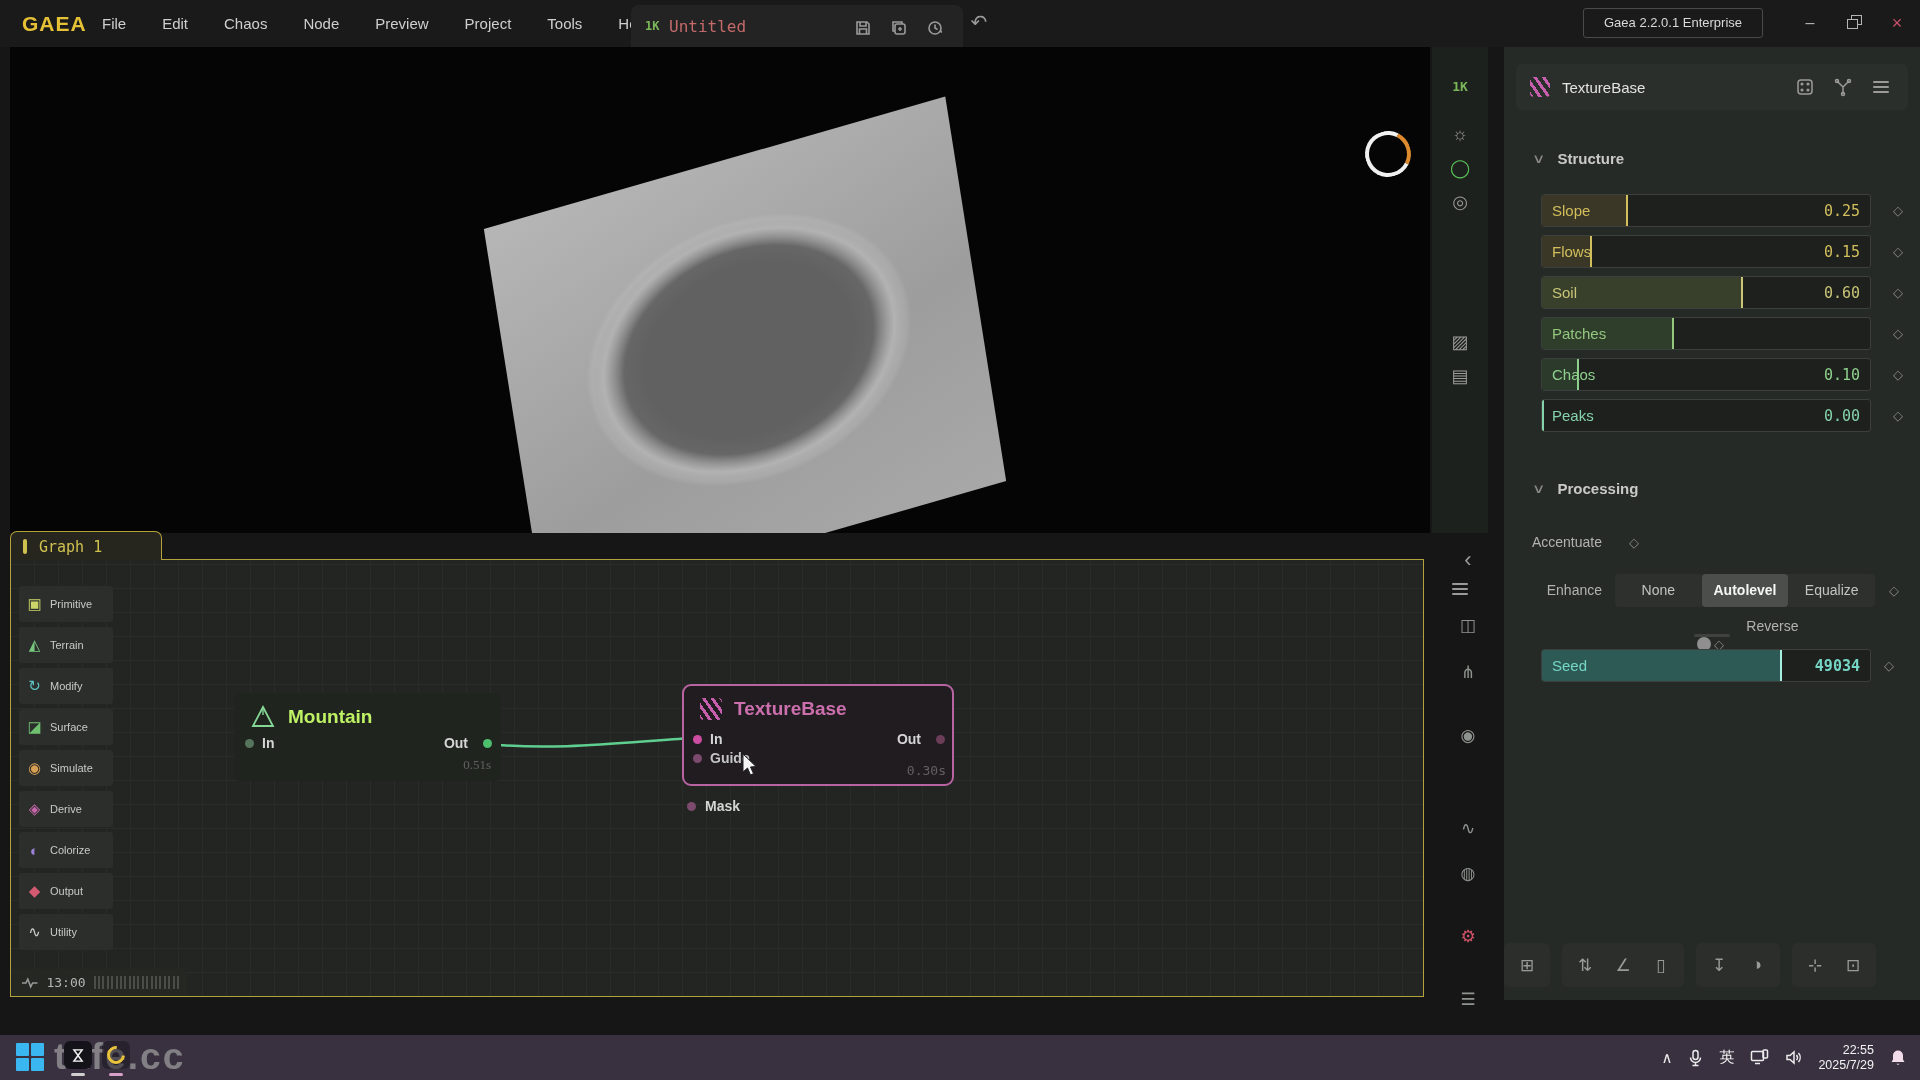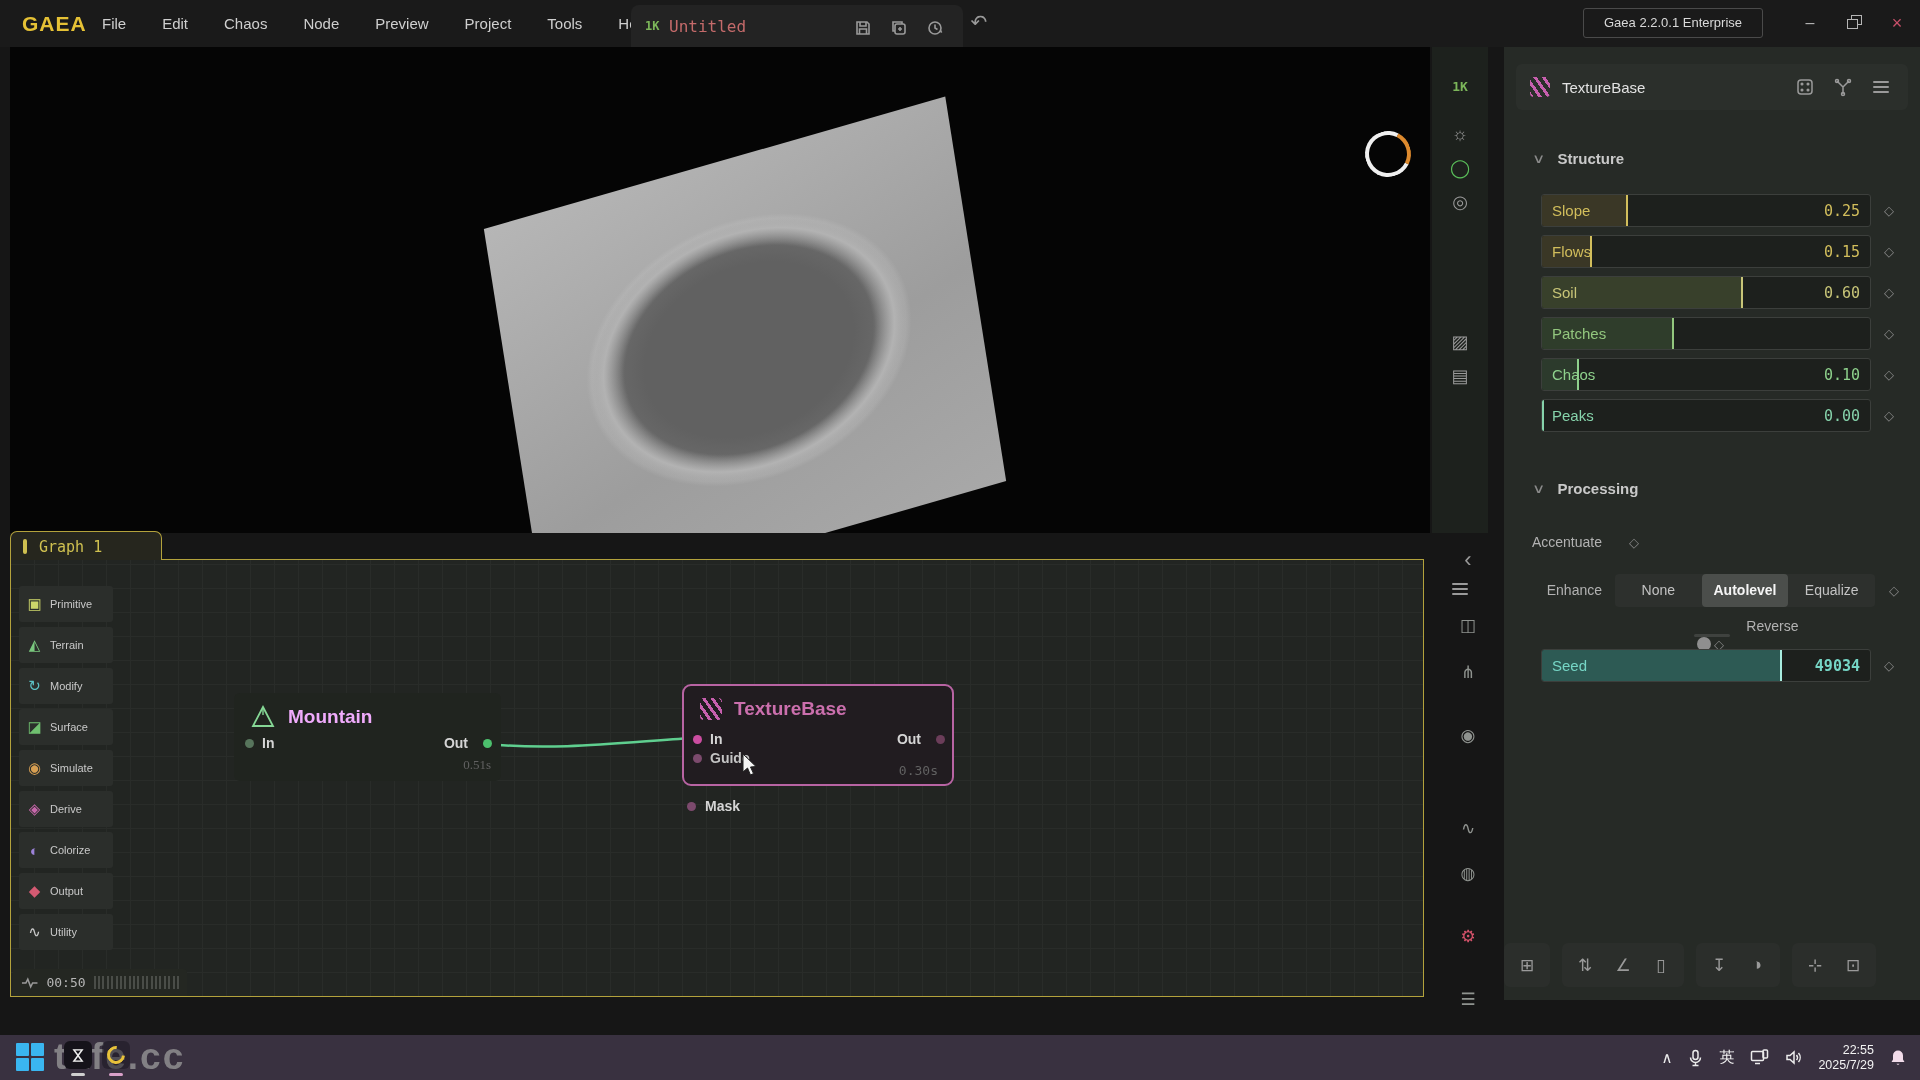--- a/index.html
+++ b/index.html
@@ -98,21 +98,21 @@
     display:flex; align-items:center; padding:0 14px; gap:12px; }
   #phead .title { font-size:15px; color:#e2e2e2; flex:0 0 auto; }
   #phead .spacer { flex:1; }
   .phicon { width:26px; height:26px; display:flex; align-items:center; justify-content:center; }
   .phicon svg { stroke:#9a9a9a; fill:none; stroke-width:1.5; }
   .sec-head { display:flex; align-items:center; gap:14px; }
   .sec-chev { color:#8a8a8a; font-size:13px; transform:scaleX(1.4); }
   .sec-title { font-size:15px; color:#c9c9c9; font-weight:bold; }
   #sec-structure { left:30px; top:103px; }
   #sliders { left:37px; top:143px; display:flex; flex-direction:column; }
-  .srow { height:41px; display:flex; align-items:center; gap:13px; }
+  .srow { height:41px; display:flex; align-items:center; gap:22px; }
   .track { position:relative; width:330px; height:33px; background:#1d201d; border:1px solid #3c3f3c; border-radius:3px; overflow:hidden; }
   .fill { position:absolute; left:0; top:0; bottom:0; }
   .hline { position:absolute; top:0; bottom:0; width:2px; }
   .slabel { position:absolute; left:10px; top:7px; font-size:15px; }
   .sval { position:absolute; right:10px; top:7px; font-size:15px; }
   .diamond { color:#8a8a8a; font-size:13px; }
   #sec-processing { left:30px; top:433px; }
   .prow { position:absolute; left:6px; width:404px; height:34px; display:flex; align-items:center; }
   .prow .plabel { width:92px; text-align:right; font-size:14px; color:#b2b2b2; margin-right:13px; }
   .segctl { width:260px; height:33px; background:#2d302d; border-radius:4px; display:flex; }
@@ -276,57 +276,57 @@
     <svg class="abs" width="1414" height="438" style="left:0;top:0;pointer-events:none;">
       <path d="M477,184 C545,191 615,182 681,178" stroke="#5fcf8f" stroke-width="2.5" fill="none"></path>
     </svg>
 
     <div id="node-mountain" class="gnode abs">
       <div class="node-head abs">
         <svg width="26" height="24" viewBox="0 0 26 24">
           <path d="M13 2 L23 21 H3 Z" stroke="#85d795" stroke-width="1.8" fill="none"></path>
           <path d="M13 2 L13 10" stroke="#85d795" stroke-width="1.4"></path>
         </svg>
-        <span class="node-title" style="color:#f0abfc;">Mountain</span>
+        <span class="node-title" style="color:#bef264;">Mountain</span>
       </div>
       <span class="port-dot abs" style="left:11px;top:46px;background:#57755c;"></span>
       <span class="port-label abs" style="left:28px;top:42px;">In</span>
       <span class="port-label abs" style="right:33px;top:42px;">Out</span>
       <span class="port-dot abs" style="right:9px;top:46px;background:#4cc06d;"></span>
       <span class="node-time abs mono" style="right:10px;bottom:8px;font-family:Liberation Serif, serif;">0.51s</span>
     </div>
 
     <div id="node-texturebase" class="gnode abs">
       <div class="node-head abs">
         <span class="stripes"></span>
         <span class="node-title" style="color:#cb6fad;">TextureBase</span>
       </div>
       <span class="port-dot abs" style="left:9px;top:49px;background:#cc4da1;"></span>
       <span class="port-label abs" style="left:26px;top:45px;">In</span>
       <span class="port-dot abs" style="left:9px;top:68px;background:#7c4a6d;"></span>
       <span class="port-label abs" style="left:26px;top:64px;color:#c4c4c4;">Guide</span>
       <span class="port-label abs" style="right:31px;top:45px;">Out</span>
       <span class="port-dot abs" style="right:7px;top:49px;background:#6b3d59;"></span>
-      <span class="node-time abs mono" style="right:14px;bottom:6px;">0.30s</span>
+      <span class="node-time abs mono" style="right:6px;bottom:6px;">0.30s</span>
     </div>
 
     <div id="masklabel" class="abs">
       <span class="port-dot" style="background:#7c4a6d;"></span>
       <span class="port-label">Mask</span>
     </div>
 
     <svg class="abs cursor-svg" style="left:730px;top:193px;" width="17" height="24" viewBox="0 0 17 24">
       <path d="M2 1 L2 19 L6.5 15 L9.5 22 L12.5 20.5 L9.5 14 L15 13.5 Z" fill="#f5f5f5" stroke="#222" stroke-width="1"></path>
     </svg>
 
     <div id="timeline" class="abs">
       <svg class="pulse" width="18" height="12" viewBox="0 0 18 12">
         <path d="M1 6 h4 l2 -4 l3 8 l2 -4 h5"></path>
       </svg>
-      <span id="tl-time" class="mono">00:50</span>
+      <span id="tl-time" class="mono">13:00</span>
       <span id="tl-ticks">
           <span></span>
           <span></span>
           <span></span>
           <span></span>
           <span></span>
           <span></span>
           <span></span>
           <span></span>
           <span></span>

